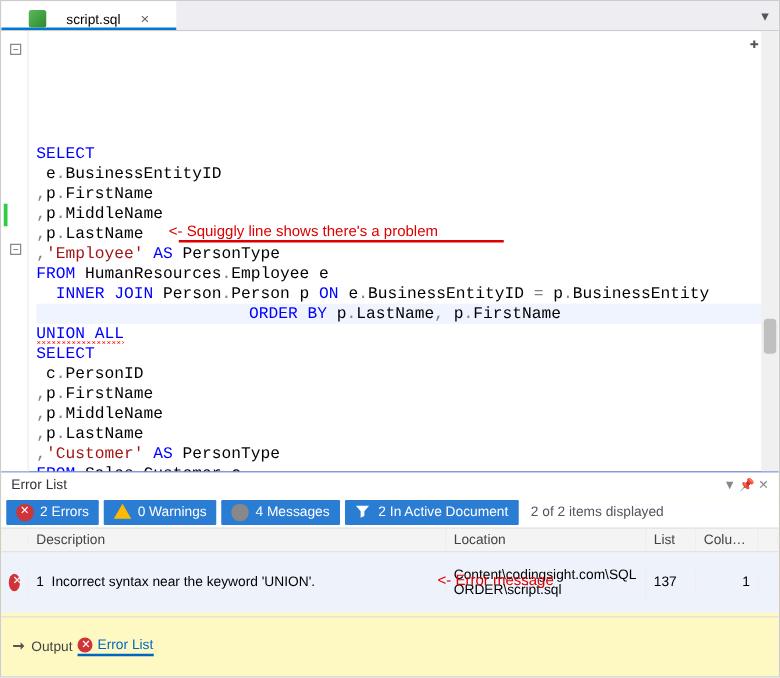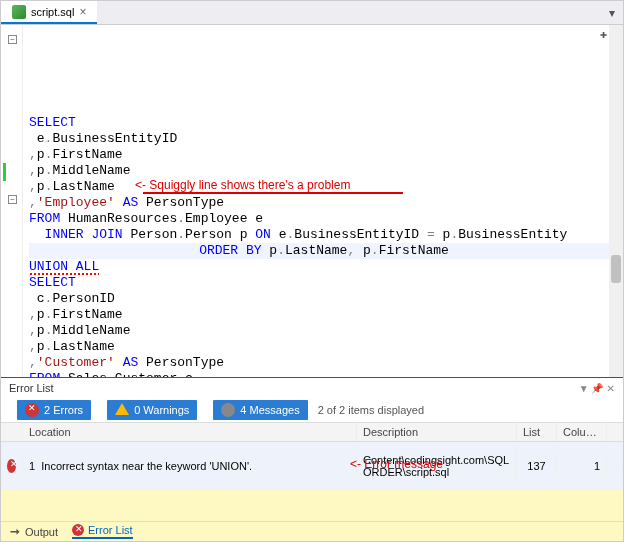--- a/index.html
+++ b/index.html
@@ -17,23 +17,23 @@
   }
   .tab-bar {
     height: 24px;
     background: #eeeef2;
     border-bottom: 1px solid #ccc;
     display: flex;
     align-items: stretch;
   }
   .tab {
     display: flex;
-    align-items: center;
-    gap: 5px;
-    padding: 0 11px;
+    align-items: flex-end;
+    gap: 16px;
+    padding: 0 22px;
     background: #fff;
     border-bottom: 2px solid #0078d7;
     font-size: 11px;
     cursor: pointer;
   }
   .tab-icon {
     width: 14px; height: 14px;
     background: linear-gradient(135deg,#5cb85c,#2b8a2b);
     border-radius: 2px;
     display:inline-block;
@@ -141,21 +141,20 @@
   .pill {
     display:flex;
     align-items:center;
     gap:5px;
     padding:3px 8px;
     font-size:11px;
     color:#fff;
     background:#2b7cd3;
     border-radius:1px;
     cursor:pointer;
-    margin-left:12px;
   }
   .pill-icon { width:14px; height:14px; display:inline-block; }
   .ico-err {
     background:#d13438; border-radius:50%; position:relative;
   }
   .ico-err::before { content:"✕"; color:#fff; font-size:9px; position:absolute; left:3px; top:0;}
   .ico-warn {
     width:0;height:0;border-left:7px solid transparent;border-right:7px solid transparent;border-bottom:12px solid #ffb900;
   }
   .ico-info {
@@ -186,24 +185,24 @@
     text-overflow:ellipsis;
   }
   .grid-row {
     background:#eef3fb;
     min-height:48px;
   }
   .grid-row .err-cell { display:flex; align-items:center; justify-content:center;}
   .annot2 { position:absolute; color:#d00; font-size:12px; }
   .bottom-tabs {
     display:flex;
-    align-items:flex-end;
-    gap:14px;
+    align-items:flex-start;
+    gap:4px;
     border-top:1px solid #ddd;
-    padding:2px 8px;
+    padding:16px 8px;
     font-size:11px;
   }
   .btab { display:flex; align-items:center; gap:4px; color:#444; cursor:pointer;}
   .btab.active { color:#0067c0; border-bottom:2px solid #0067c0; padding-bottom:1px;}
   .arrow-icon svg { width:12px; height:12px; }
 </style>
 </head>
 <body>
 
 <div class="tab-bar">
@@ -244,38 +243,44 @@
       <span>2 Errors</span>
     </div>
     <div class="pill">
       <span class="pill-icon"><span class="ico-warn" style="display:inline-block"></span></span>
       <span>0 Warnings</span>
     </div>
     <div class="pill">
       <span class="pill-icon ico-info"></span>
       <span>4 Messages</span>
     </div>
+    <div class="pill">
+      <span class="pill-icon ico-filter"><svg viewBox="0 0 16 16">
+            <path d="M1 2h14l-5 6v5l-4 2v-7z"></path>
+          </svg></span>
+      <span>2 In Active Document</span>
+    </div>
     <span class="items-count">2 of 2 items displayed</span>
   </div>
   <div class="grid">
     <div class="grid-head">
       <div></div>
+      <div>Description</div>
       <div>Location</div>
-      <div>Description</div>
       <div>List</div>
       <div>Column</div>
       <div></div>
     </div>
     <div class="grid-row">
       <div class="err-cell">
           <span class="pill-icon ico-err"></span>
         </div>
       <div><span>1</span>&nbsp;&nbsp;<span>Incorrect syntax near the keyword 'UNION'.</span></div>
       <div style="white-space:normal;word-break:break-all">Content\codingsight.com\SQL ORDER\script.sql</div>
-      <div style="text-align:center">137</div>
+      <div style="text-align:left">137</div>
       <div style="text-align:right">1</div>
       <div></div>
     </div>
     <span class="annot2" style="left:349px; top:34px;">&lt;- Error message</span>
   </div>
   <div class="bottom-tabs">
     <div class="btab">
       <span class="arrow-icon"><svg viewBox="0 0 16 16">
             <path fill="#555" d="M2 8h8v-3l4 4-4 4v-3H2z"></path>
           </svg></span>

